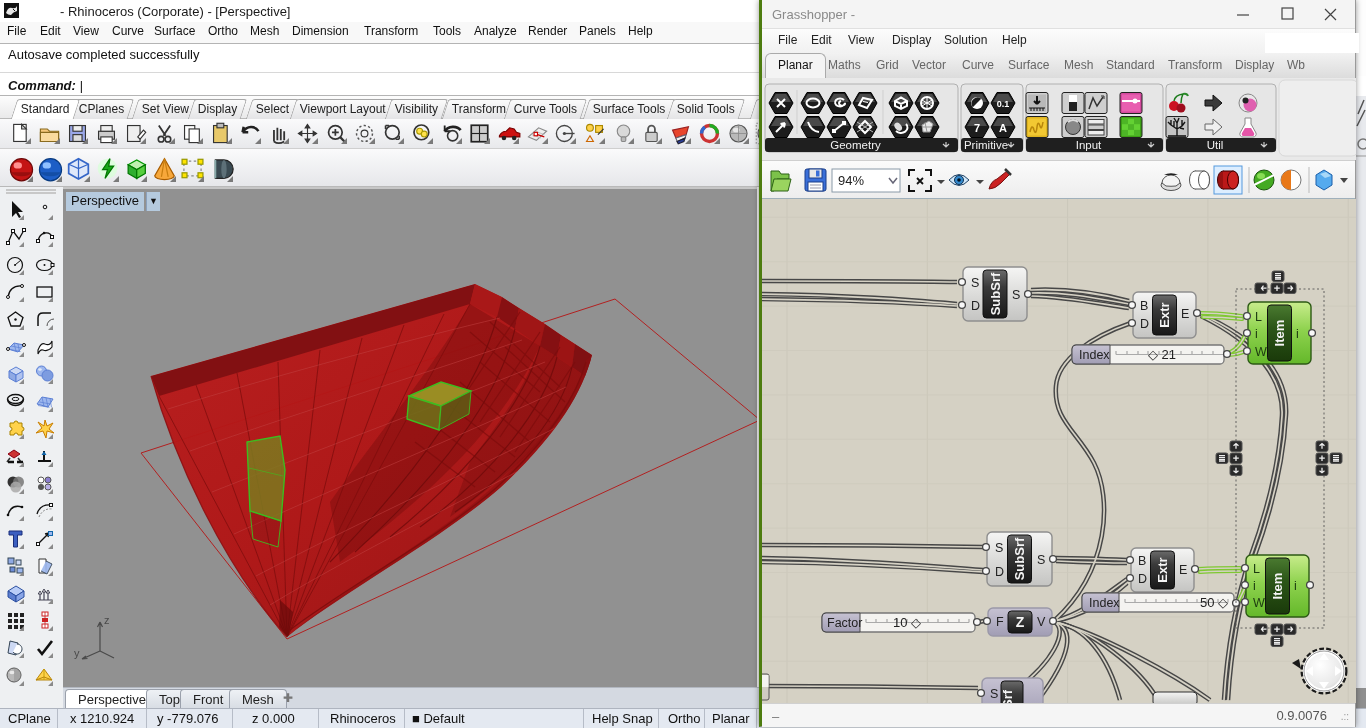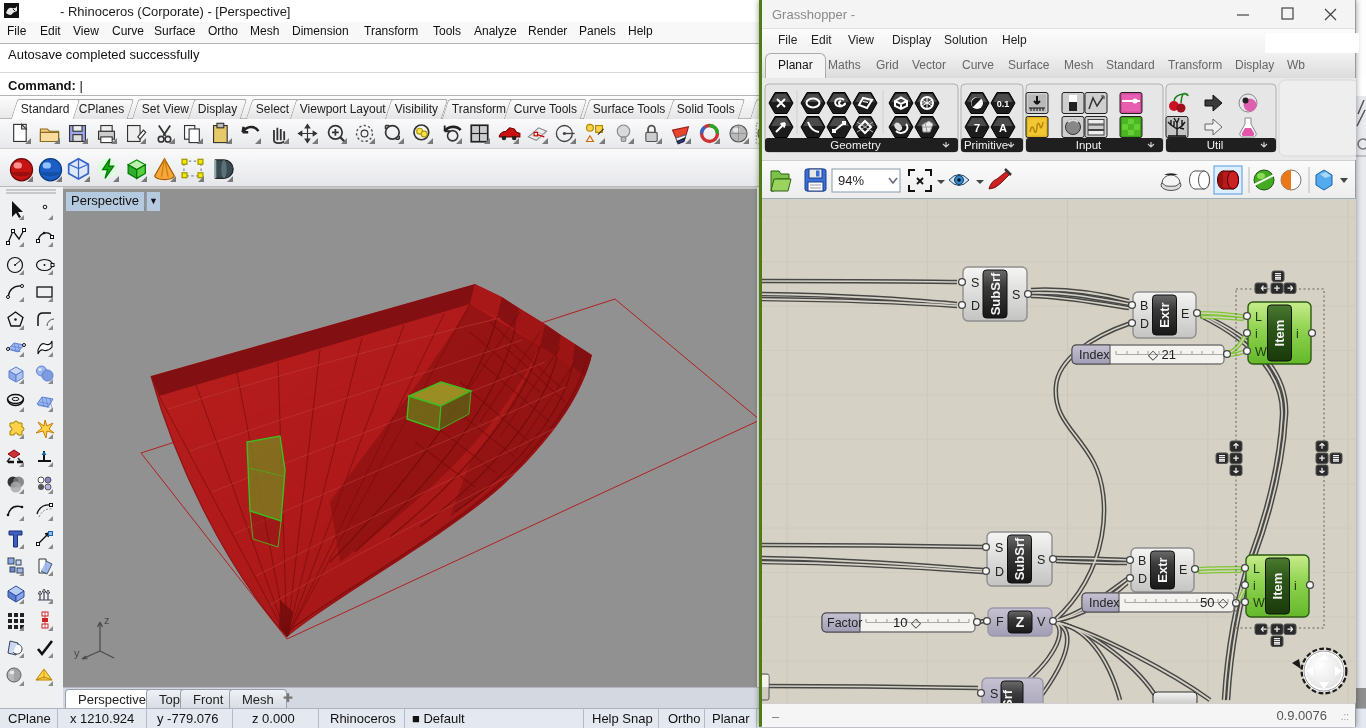--- a/index.html
+++ b/index.html
@@ -13,21 +13,21 @@
   #titlebar .ttext { position:absolute; left:60px; top:4px; width:320px; text-align:left;
      font-size:13px; color:#1a1a1a; }
   #appicon { left:4px; top:3px; width:15px; height:15px; background:#1a1a1a; }
   #menubar { left:0; top:22px; width:1366px; height:21px; background:#f8f8f8;
      font-size:12px; color:#111; }
   #menubar span { position:absolute; top:2px; }
   #cmdarea { left:0; top:43px; width:1366px; height:53px; background:#ffffff;
      border-top:1px solid #b4b4b4; border-bottom:1px solid #b4b4b4; }
   #cmdarea .hist { position:absolute; left:8px; top:3px; font-size:13px; color:#111; }
   #cmdarea .cmdrow { position:absolute; left:0; top:28px; width:100%; height:24px; border-top:1px solid #d8d8d8; }
-  #cmdarea .cmdlabel { position:absolute; left:8px; top:5px; font-size:13px; font-weight:bold; color:#111; }
+  #cmdarea .cmdlabel { position:absolute; left:8px; top:5px; font-size:13px; font-weight:bold; color:#111;font-style:italic; }
   #tabrow { left:0; top:96px; width:1366px; height:23px;
      background:linear-gradient(#fdfdfd,#e9e9ea); border-bottom:1px solid #b9b9b9;}
   .rtab { position:absolute; top:3px; height:20px; padding:0 6px; font-size:12px; color:#222;
      border:1px solid #a8a8a8; border-bottom:none; border-radius:3px 3px 0 0;
      background:linear-gradient(#fbfbfb,#e4e4e6); transform:skewX(-18deg); }
   .rtab > span { display:inline-block; transform:skewX(18deg); line-height:19px;}
   .rtab.active { background:#ffffff; z-index:3; }
   #toolrow1 { left:0; top:119px; width:1366px; height:30px;
      background:linear-gradient(#fafafb,#e8e9ec); border-bottom:1px solid #cfcfcf; }
   #toolrow2 { left:0; top:149px; width:1366px; height:38px;

